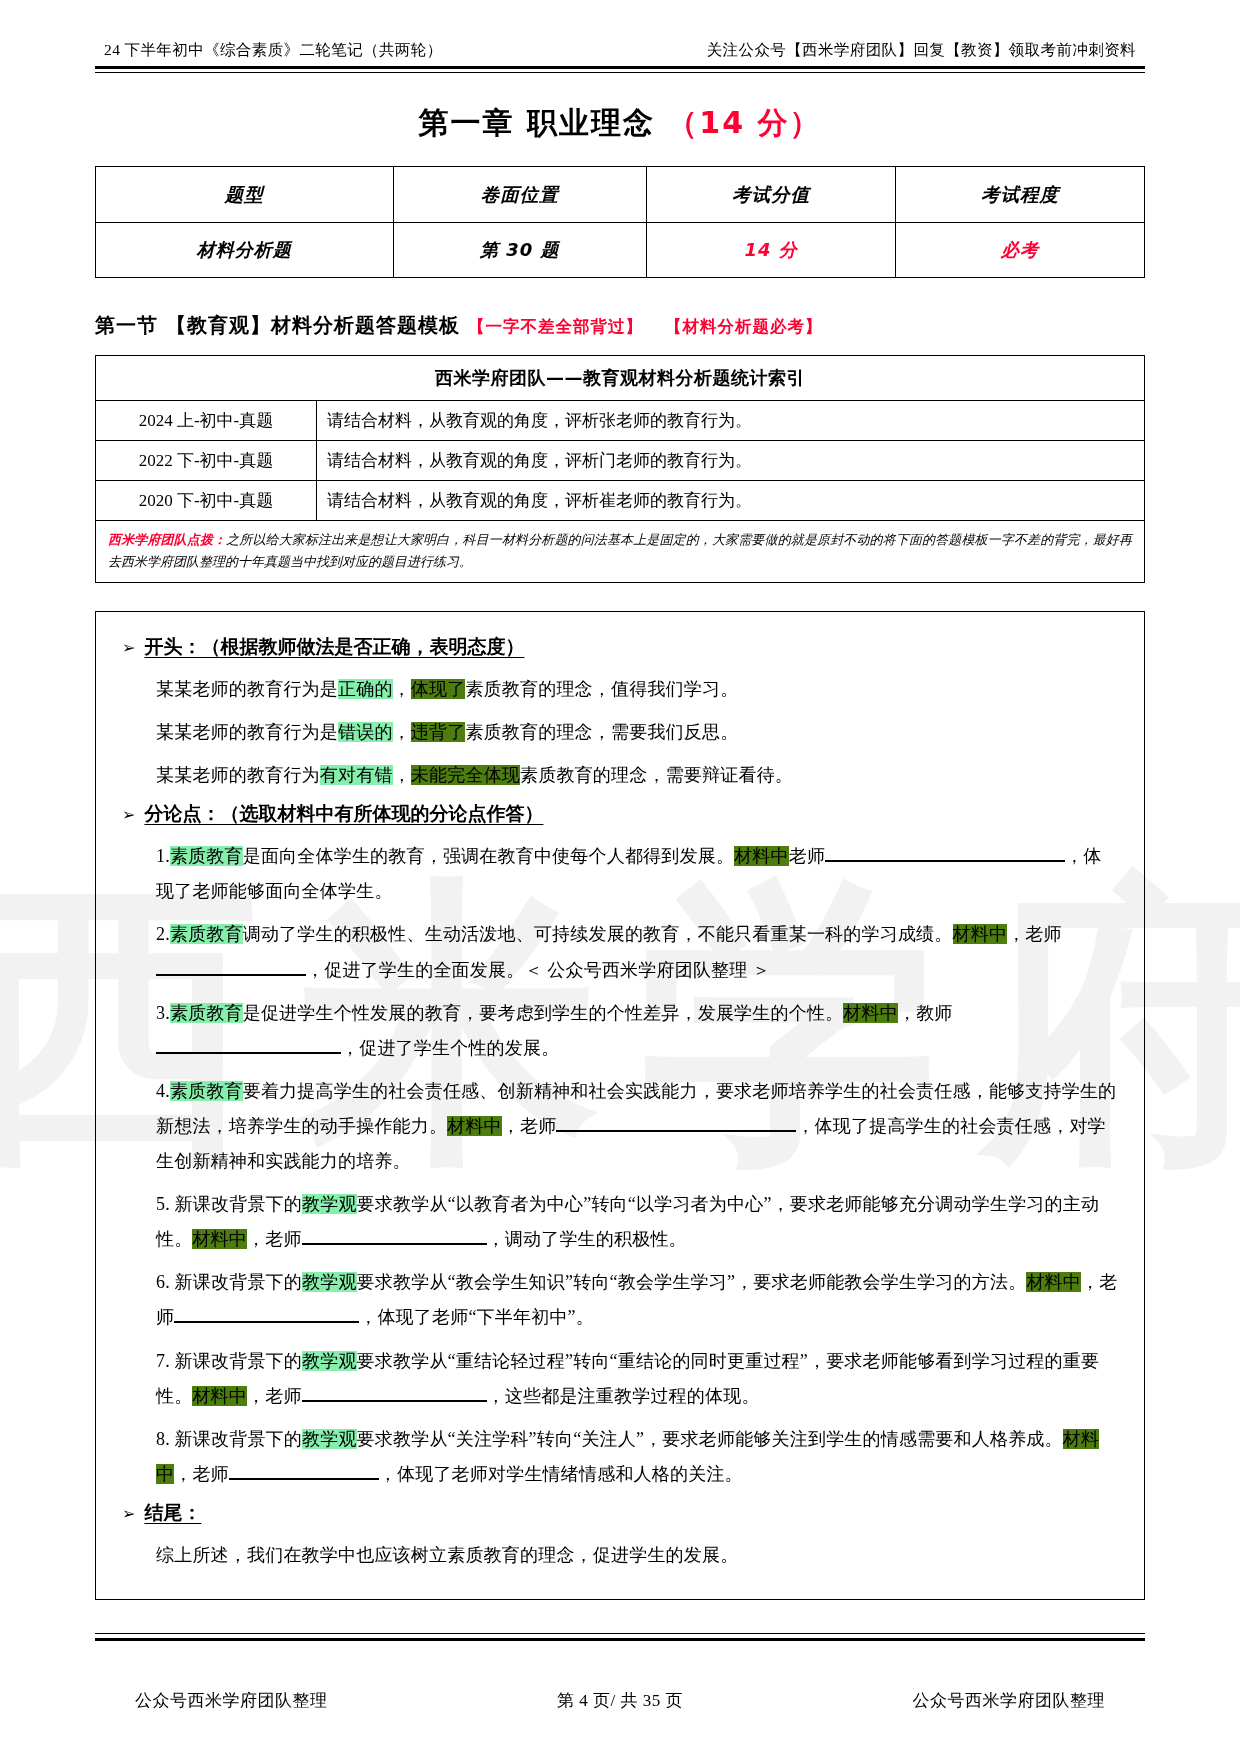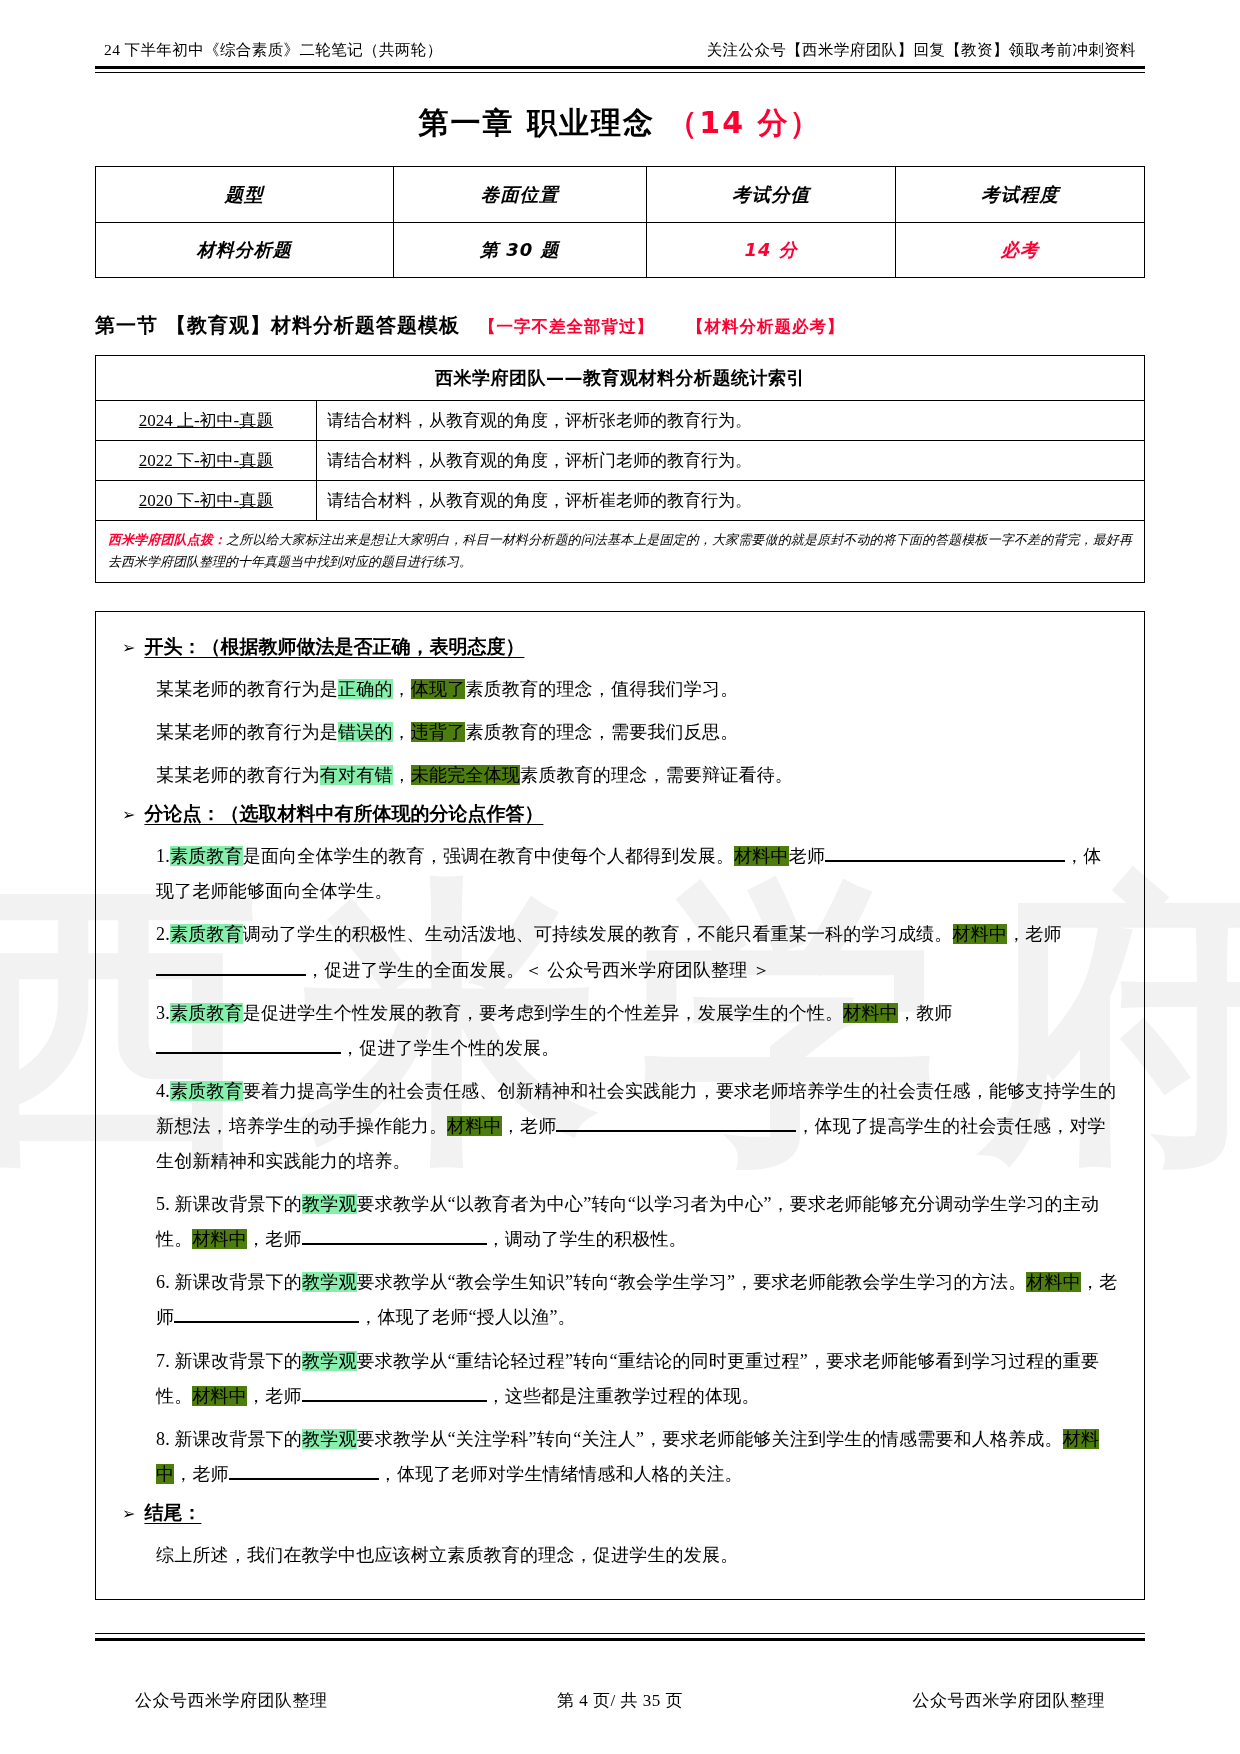--- a/index.html
+++ b/index.html
@@ -73,34 +73,34 @@
   table.info th{font-size:18.5px;}
   table.info td.red,table.info th.red{color:#ff0033;}
 
   
   .sec-head{
     margin:34px 0 16px 0;
     font-family:"DejaVu Sans","Liberation Sans",sans-serif;
     font-weight:bold;
     font-size:20px;
     letter-spacing:1px;
-    display:flex;align-items:baseline;gap:19px;flex-wrap:wrap;
+    display:flex;align-items:baseline;gap:8px;flex-wrap:wrap;
   }
   .sec-head .tag{color:#ff0033;font-size:16.5px;}
   .sec-head .tag + .tag{margin-left:14px;}
 
   
   table.index{border-collapse:collapse;width:100%;}
   table.index td{border:1.2px solid #000;padding:8px 10px;font-size:17px;}
   table.index td.title{
     text-align:center;font-weight:bold;font-size:18px;
     font-family:"DejaVu Sans","Liberation Sans",sans-serif;
     letter-spacing:.5px;padding:10px 4px;
   }
-  table.index td.year{text-align:center;width:200px;white-space:nowrap;text-decoration:underline;}
+  table.index td.year{text-align:center;width:200px;white-space:nowrap;}
   table.index td.note{
     font-style:italic;font-size:13px;line-height:1.75;
     padding:8px 12px;text-align:justify;
   }
   table.index td.note .redlab{color:#ff0033;font-weight:bold;font-style:italic;}
 
   
   .content-box{
     margin-top:28px;
     border:1.4px solid #000;
@@ -244,21 +244,21 @@
       <p class="body ind"><span>1.</span><span class="hl-pink">素质教育</span><span>是面向全体学生的教育，强调在教育中使每个人都得到发展。</span><span class="hl-blue">材料中</span><span>老师</span><span class="blank b-xl"></span><span>，</span><span>体现了老师能够面向全体学生。</span></p>
 
       <p class="body ind"><span>2.</span><span class="hl-pink">素质教育</span><span>调动了学生的积极性、生动活泼地、可持续发展的教育，不能只看重某一科的学习成绩。</span><span class="hl-blue">材料中</span><span>，老师</span><span class="blank b-md"></span><span>，促进了学生的全面发展。</span><span>＜ 公众号西米学府团队整理 ＞</span></p>
 
       <p class="body ind"><span>3.</span><span class="hl-pink">素质教育</span><span>是促进学生个性发展的教育，要考虑到学生的个性差异，发展学生的个性。</span><span class="hl-blue">材料中</span><span>，教师</span><span class="blank b-lg"></span><span>，促进了学生个性的发展。</span></p>
 
       <p class="body ind"><span>4.</span><span class="hl-pink">素质教育</span><span>要着力提高学生的社会责任感、创新精神和社会实践能力，要求老师培养学生的社会责任感，能够支持学生的新想法，培养学生的动手操作能力。</span><span class="hl-blue">材料中</span><span>，老师</span><span class="blank b-xl"></span><span>，体现了提高学生的社会责任感，对学生创新精神和实践能力的培养。</span></p>
 
       <p class="body ind"><span>5. 新课改背景下的</span><span class="hl-pink">教学观</span><span>要求教学从“以教育者为中心”转向“以学习者为中心”，要求老师能够充分调动学生学习的主动性。</span><span class="hl-blue">材料中</span><span>，老师</span><span class="blank b-lg"></span><span>，调动了学生的积极性。</span></p>
 
-      <p class="body ind"><span>6. 新课改背景下的</span><span class="hl-pink">教学观</span><span>要求教学从“教会学生知识”转向“教会学生学习”，要求老师能教会学生学习的方法。</span><span class="hl-blue">材料中</span><span>，老师</span><span class="blank b-lg"></span><span>，体现了老师“授人以渔”。</span></p>
+      <p class="body ind"><span>6. 新课改背景下的</span><span class="hl-pink">教学观</span><span>要求教学从“教会学生知识”转向“教会学生学习”，要求老师能教会学生学习的方法。</span><span class="hl-blue">材料中</span><span>，老师</span><span class="blank b-lg"></span><span>，体现了老师“下半年初中”。</span></p>
 
       <p class="body ind"><span>7. 新课改背景下的</span><span class="hl-pink">教学观</span><span>要求教学从“重结论轻过程”转向“重结论的同时更重过程”，要求老师能够看到学习过程的重要性。</span><span class="hl-blue">材料中</span><span>，老师</span><span class="blank b-lg"></span><span>，这些都是注重教学过程的体现。</span></p>
 
       <p class="body ind"><span>8. 新课改背景下的</span><span class="hl-pink">教学观</span><span>要求教学从“关注学科”转向“关注人”，要求老师能够关注到学生的情感需要和人格养成。</span><span class="hl-blue">材料中</span><span>，老师</span><span class="blank b-md"></span><span>，体现了老师对学生情绪情感和人格的关注。</span></p>
 
       <div class="bullet">
         <span class="arrow">➢</span>
         <span class="u">结尾：</span>
       </div>
 

